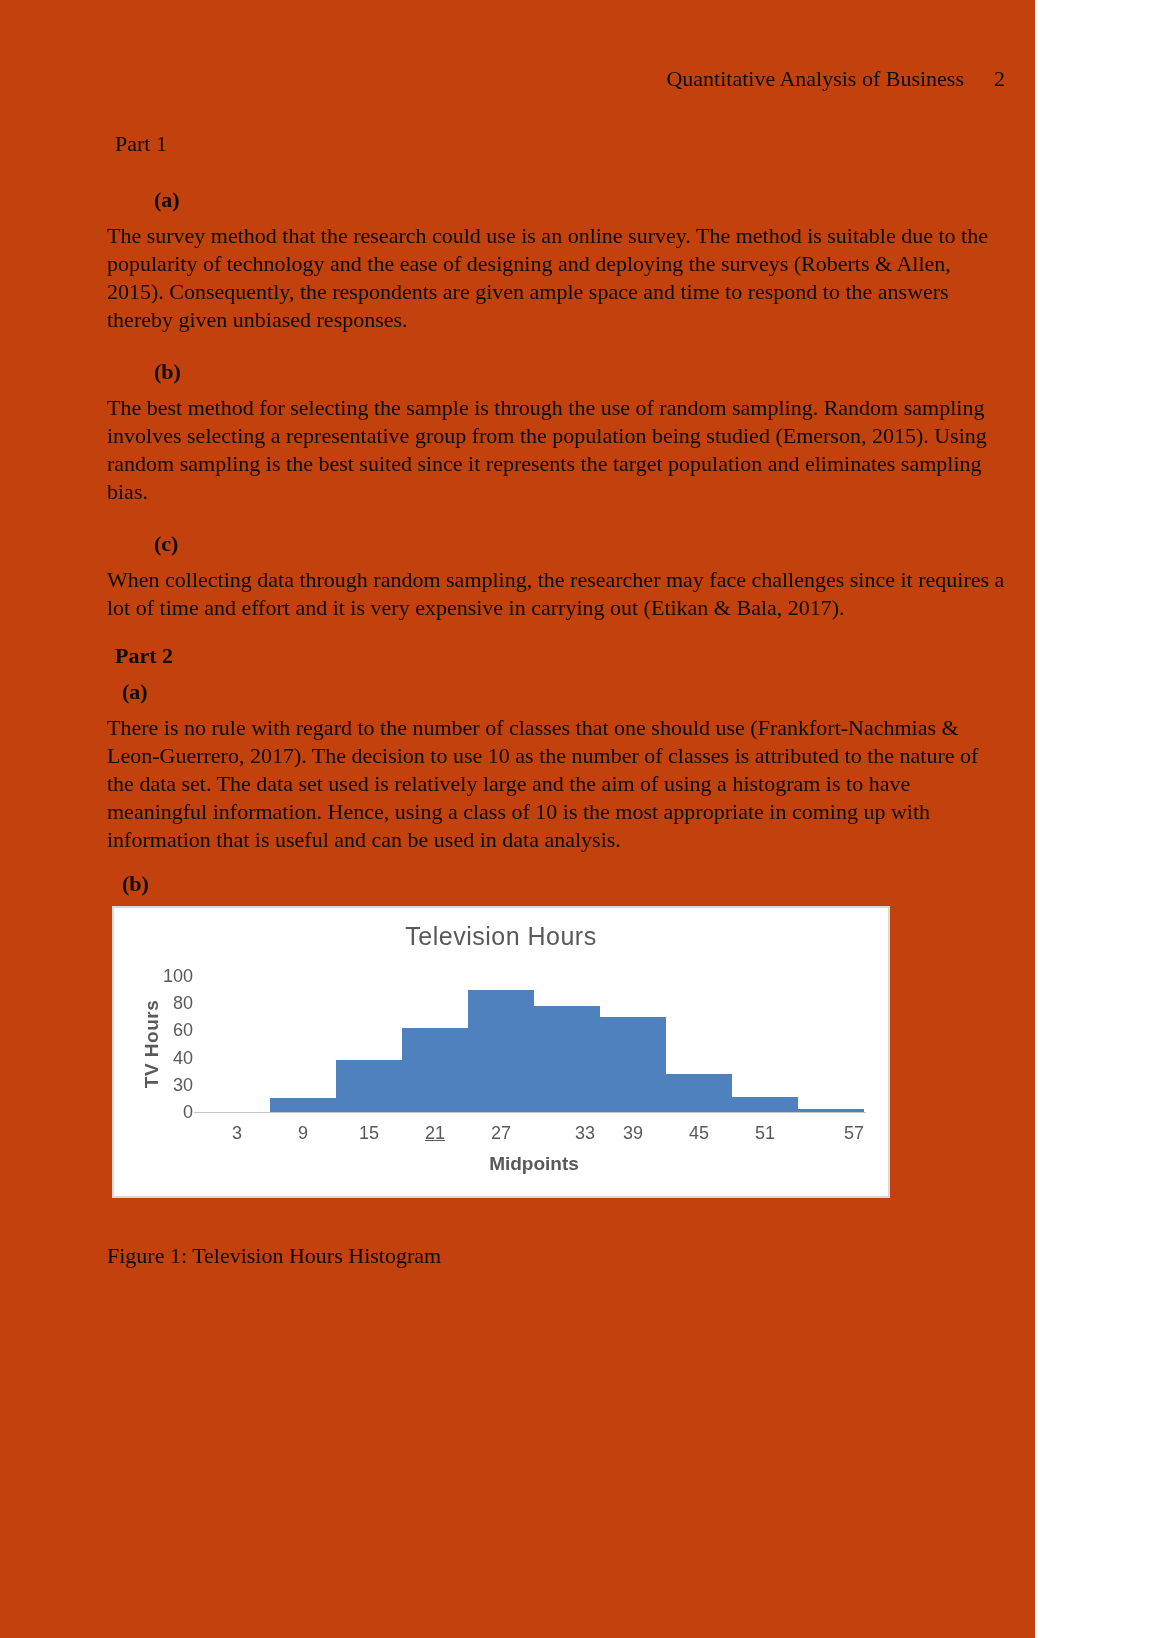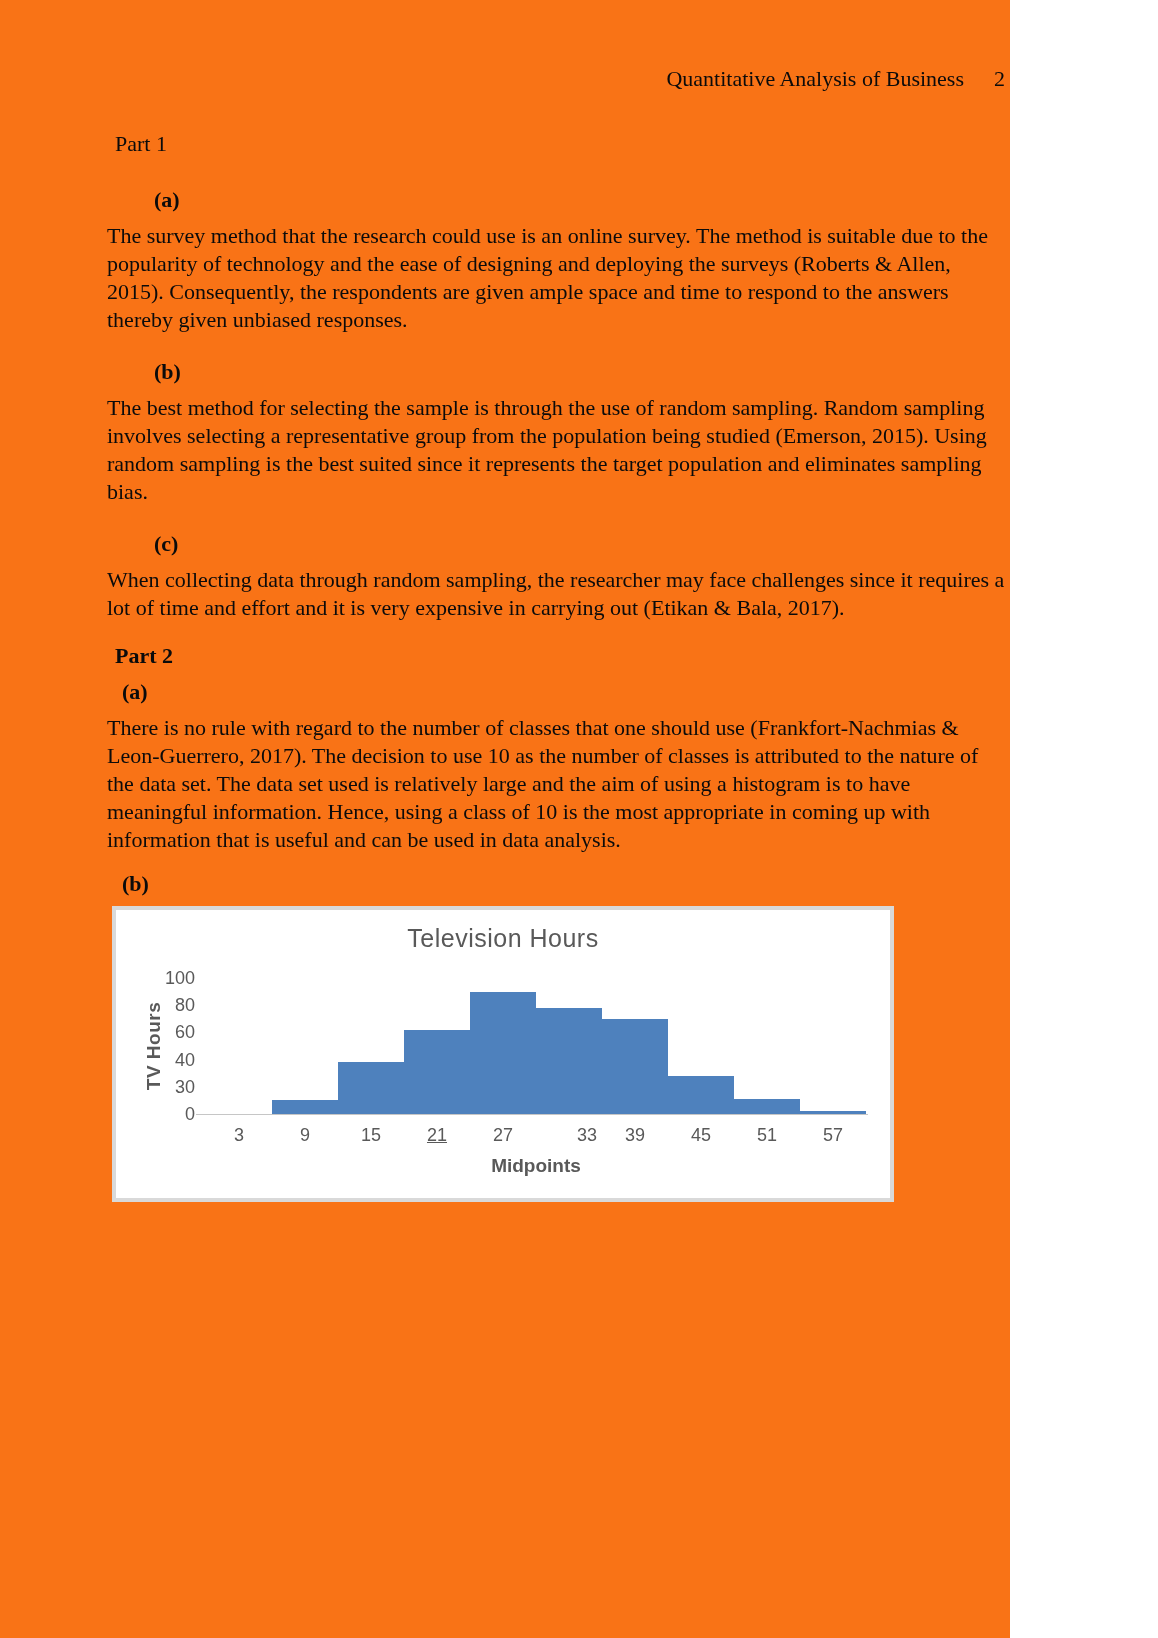--- a/index.html
+++ b/index.html
@@ -1,22 +1,23 @@
 <!DOCTYPE html>
 <html><head>
 <meta charset="utf-8">
 <style>
   html,body{margin:0;padding:0;background:#ffffff;}
   .page{
     position:relative;
     width:1010px;height:1638px;
-    background:#f97316;
+    background:#c2410c;
     font-family:"Liberation Serif", serif;
     color:#0b0b0b;
     overflow:hidden;
+    padding-left:25px;
   }
   .header{
     position:absolute;top:66px;left:107px;width:898px;
     text-align:right;font-size:22px;line-height:26px;
   }
   .header .pagenum{display:inline-block;margin-left:30px;}
   .content{
     position:absolute;top:122px;left:107px;width:902px;
     font-size:22px;line-height:28px;
   }
@@ -27,21 +28,21 @@
   .mt28{margin-top:28px;}
   .mt24{margin-top:24px;}
   .mt20{margin-top:20px;}
   .mt16{margin-top:16px;}
   p.body{margin:0;}
   
   .chart-frame{
     position:relative;
     margin-top:6px;margin-left:5px;
     width:774px;height:288px;
-    border:4px solid #a16207;
+    border:2px solid #a16207;
     background:#ffffff;
     font-family:"Liberation Sans", sans-serif;
   }
   .ctitle{
     position:absolute;left:0;top:14px;width:100%;
     text-align:center;font-size:25px;letter-spacing:0.5px;
   }
   .ytitle{
     position:absolute;left:38px;top:136px;
     transform:translate(-50%,-50%) rotate(-90deg);
@@ -118,20 +119,21 @@
       <div class="xlabels">
           <div class="xlab" style="left: 0px; width: 66px; color: rgb(89, 89, 89);">3</div>
           <div class="xlab" style="left: 66px; width: 66px; color: rgb(89, 89, 89);">9</div>
           <div class="xlab" style="left: 132px; width: 66px; color: rgb(89, 89, 89);">15</div>
           <div class="xlab" style="left: 198px; width: 66px; color: rgb(89, 89, 89); text-decoration: underline;">21</div>
           <div class="xlab" style="left: 264px; width: 66px; color: rgb(89, 89, 89);">27</div>
           <div class="xlab" style="left: 348px; width: 66px; color: rgb(89, 89, 89);">33</div>
           <div class="xlab" style="left: 396px; width: 66px; color: rgb(89, 89, 89);">39</div>
           <div class="xlab" style="left: 462px; width: 66px; color: rgb(89, 89, 89);">45</div>
           <div class="xlab" style="left: 528px; width: 66px; color: rgb(89, 89, 89);">51</div>
-          <div class="xlab" style="left: 594px; width: 66px; color: rgb(89, 89, 89);">57</div>
+          <div class="xlab" style="left: 594px; width: 66px; color: rgb(89, 89, 89); text-align: right;">57</div>
         </div>
       <div class="xtitle" style="color: rgb(89, 89, 89);">Midpoints</div>
     </div>
 
+    <p class="caption">Figure 1: Television Hours Histogram</p>
 
   </div>
 </div>
 
 </body></html>

